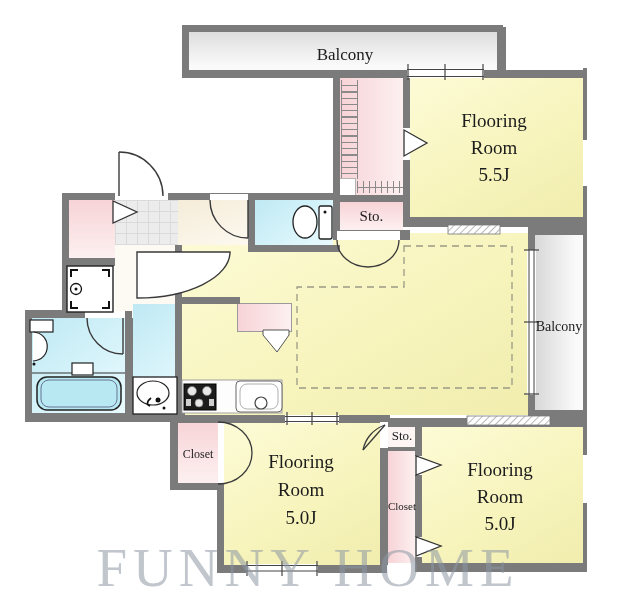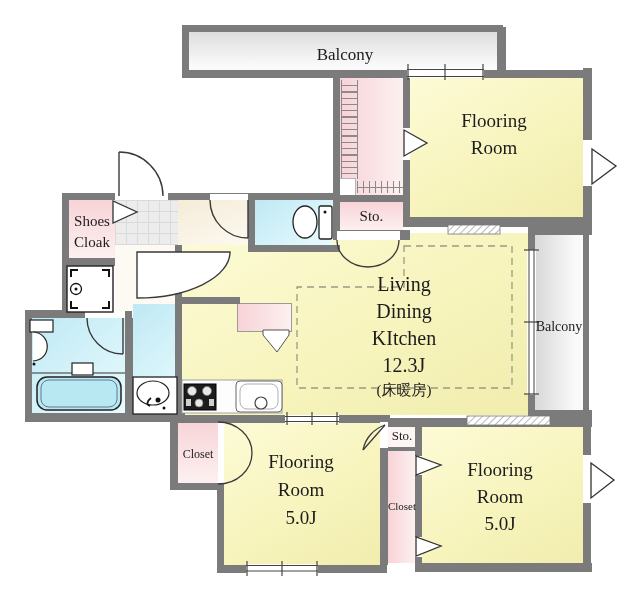--- a/index.html
+++ b/index.html
@@ -1,16 +1,16 @@
 <!DOCTYPE html>
 <html><head>
 <meta charset="utf-8">
 <style>
   html,body{margin:0;padding:0;background:#fff;}
-  #plan{position:relative;width:639px;height:599px;background:#fff;overflow:hidden;
+  #plan{position:relative;width:587px;height:599px;background:#fff;overflow:hidden;
         font-family:"Liberation Serif","DejaVu Serif",serif;}
   .w{position:absolute;background:#7b7b7b;z-index:3;}
   .g{position:absolute;background:#ffffff;z-index:4;}
   .fill{position:absolute;z-index:1;}
   .pat{position:absolute;z-index:2;}
   .yellow{background:linear-gradient(150deg,#fdfbd6 0%,#f7f4bd 55%,#f1edae 100%);}
   .pink{background:linear-gradient(180deg,#f7d3d7 0%,#fdf0f0 100%);}
   .pinkh{background:linear-gradient(90deg,#f7d3d7 0%,#fdf0f0 100%);}
   .cyan{background:linear-gradient(140deg,#bfe9f4 0%,#e9fbfe 100%);}
   .beige{background:linear-gradient(160deg,#f5ecd8 0%,#fdf9f0 100%);}
@@ -247,36 +247,26 @@
   </svg>
 
   <div class="lbl" style="left:280px;top:43px;width:130px;font-size:17px;">Balcony</div>
 
   <div class="lbl" style="left:336px;top:106px;width:70px;font-size:17px;line-height:22px;">
   </div>
 
   <div class="lbl" style="left:414px;top:107px;width:160px;font-size:19px;line-height:27px;">
     <div>Flooring</div>
     <div>Room</div>
+    <div>5.5J</div>
   </div>
 
   <div class="lbl" style="left:344px;top:206px;width:55px;font-size:15px;">Sto.</div>
 
-  <div class="lbl" style="left:66px;top:211px;width:52px;font-size:15px;line-height:21px;">
-    <div>Shoes</div>
-    <div>Cloak</div>
-  </div>
-
-  <div class="lbl" style="left:324px;top:271px;width:160px;font-size:20px;line-height:27px;">
-    <div>Living</div>
-    <div>Dining</div>
-    <div>KItchen</div>
-    <div>12.3J</div>
-    <div style="font-size:15px;line-height:22px;">(床暖房)</div>
-  </div>
+
 
   <div class="lbl" style="left:528px;top:317px;width:62px;font-size:14px;">Balcony</div>
 
   <div class="lbl" style="left:172px;top:446px;width:52px;font-size:12px;">Closet</div>
 
   <div class="lbl" style="left:221px;top:448px;width:160px;font-size:19px;line-height:28px;">
     <div>Flooring</div>
     <div>Room</div>
     <div>5.0J</div>
   </div>
@@ -284,14 +274,15 @@
   <div class="lbl" style="left:386px;top:427px;width:32px;font-size:13px;">Sto.</div>
 
   <div class="lbl" style="left:385px;top:499px;width:34px;font-size:11px;">Closet</div>
 
   <div class="lbl" style="left:420px;top:456px;width:160px;font-size:19px;line-height:27px;">
     <div>Flooring</div>
     <div>Room</div>
     <div>5.0J</div>
   </div>
 
+  <div id="wm">FUNNY HOME</div>
 
 </div>
 
 </body></html>

